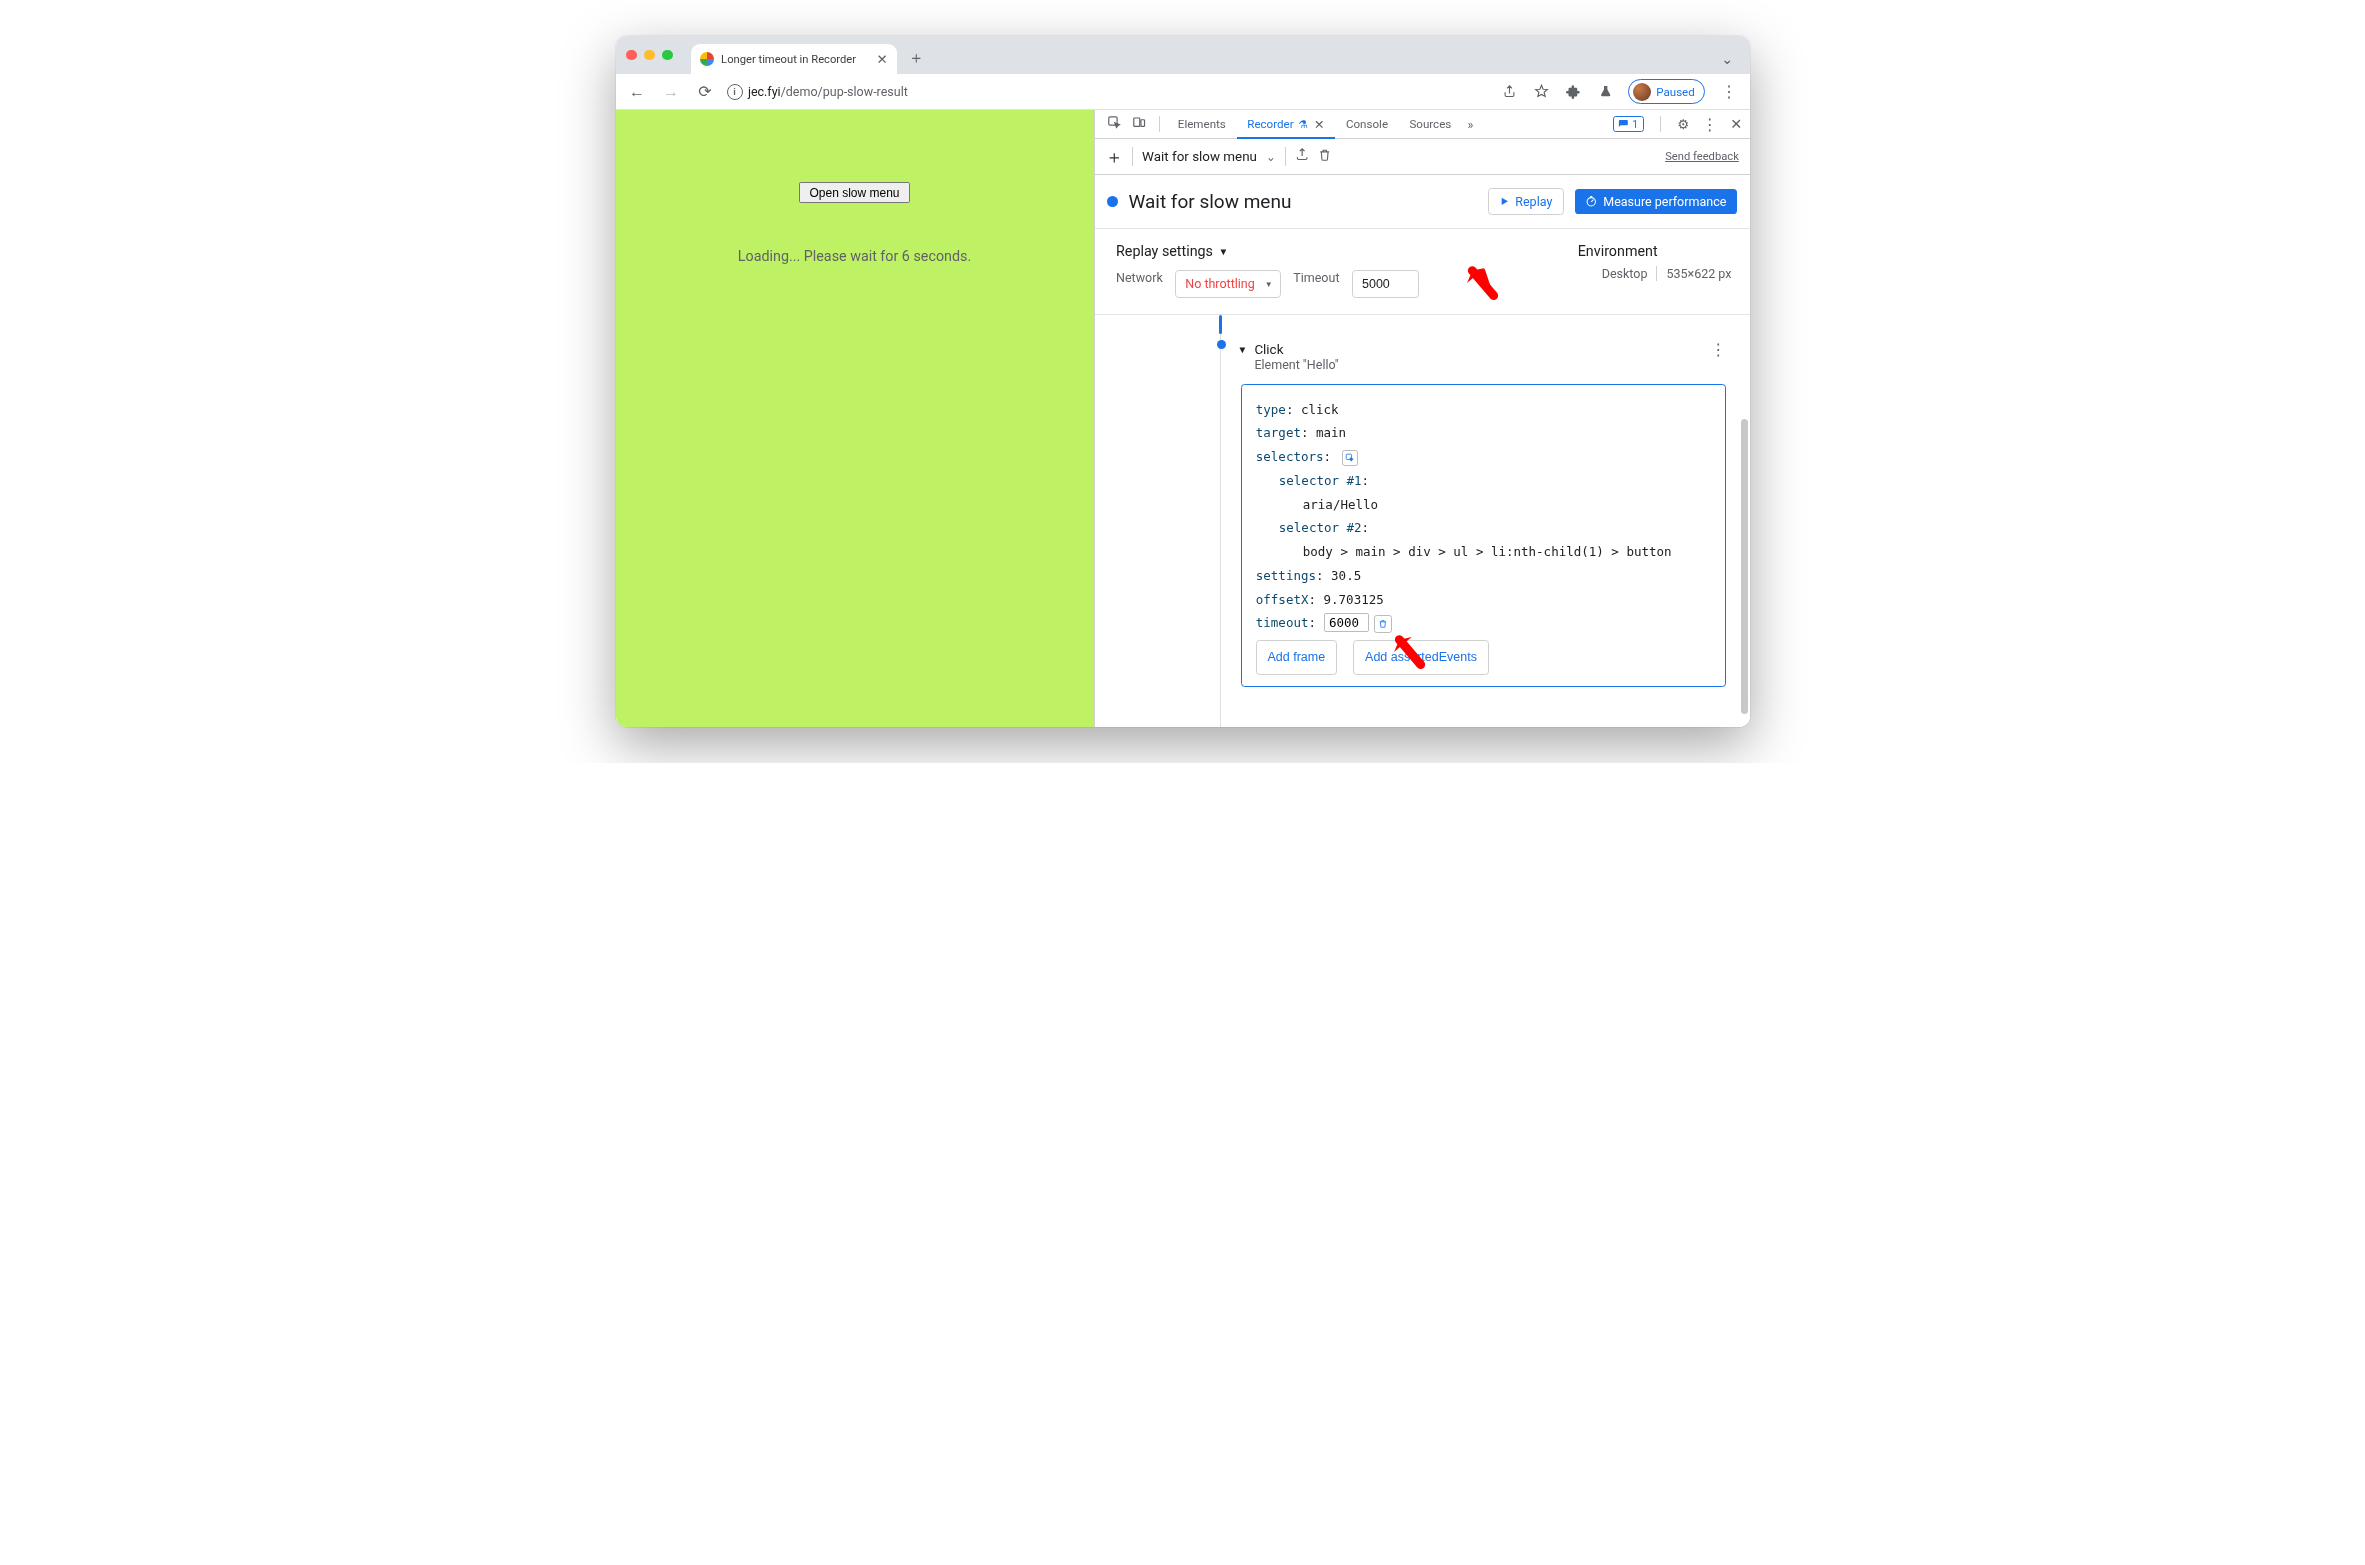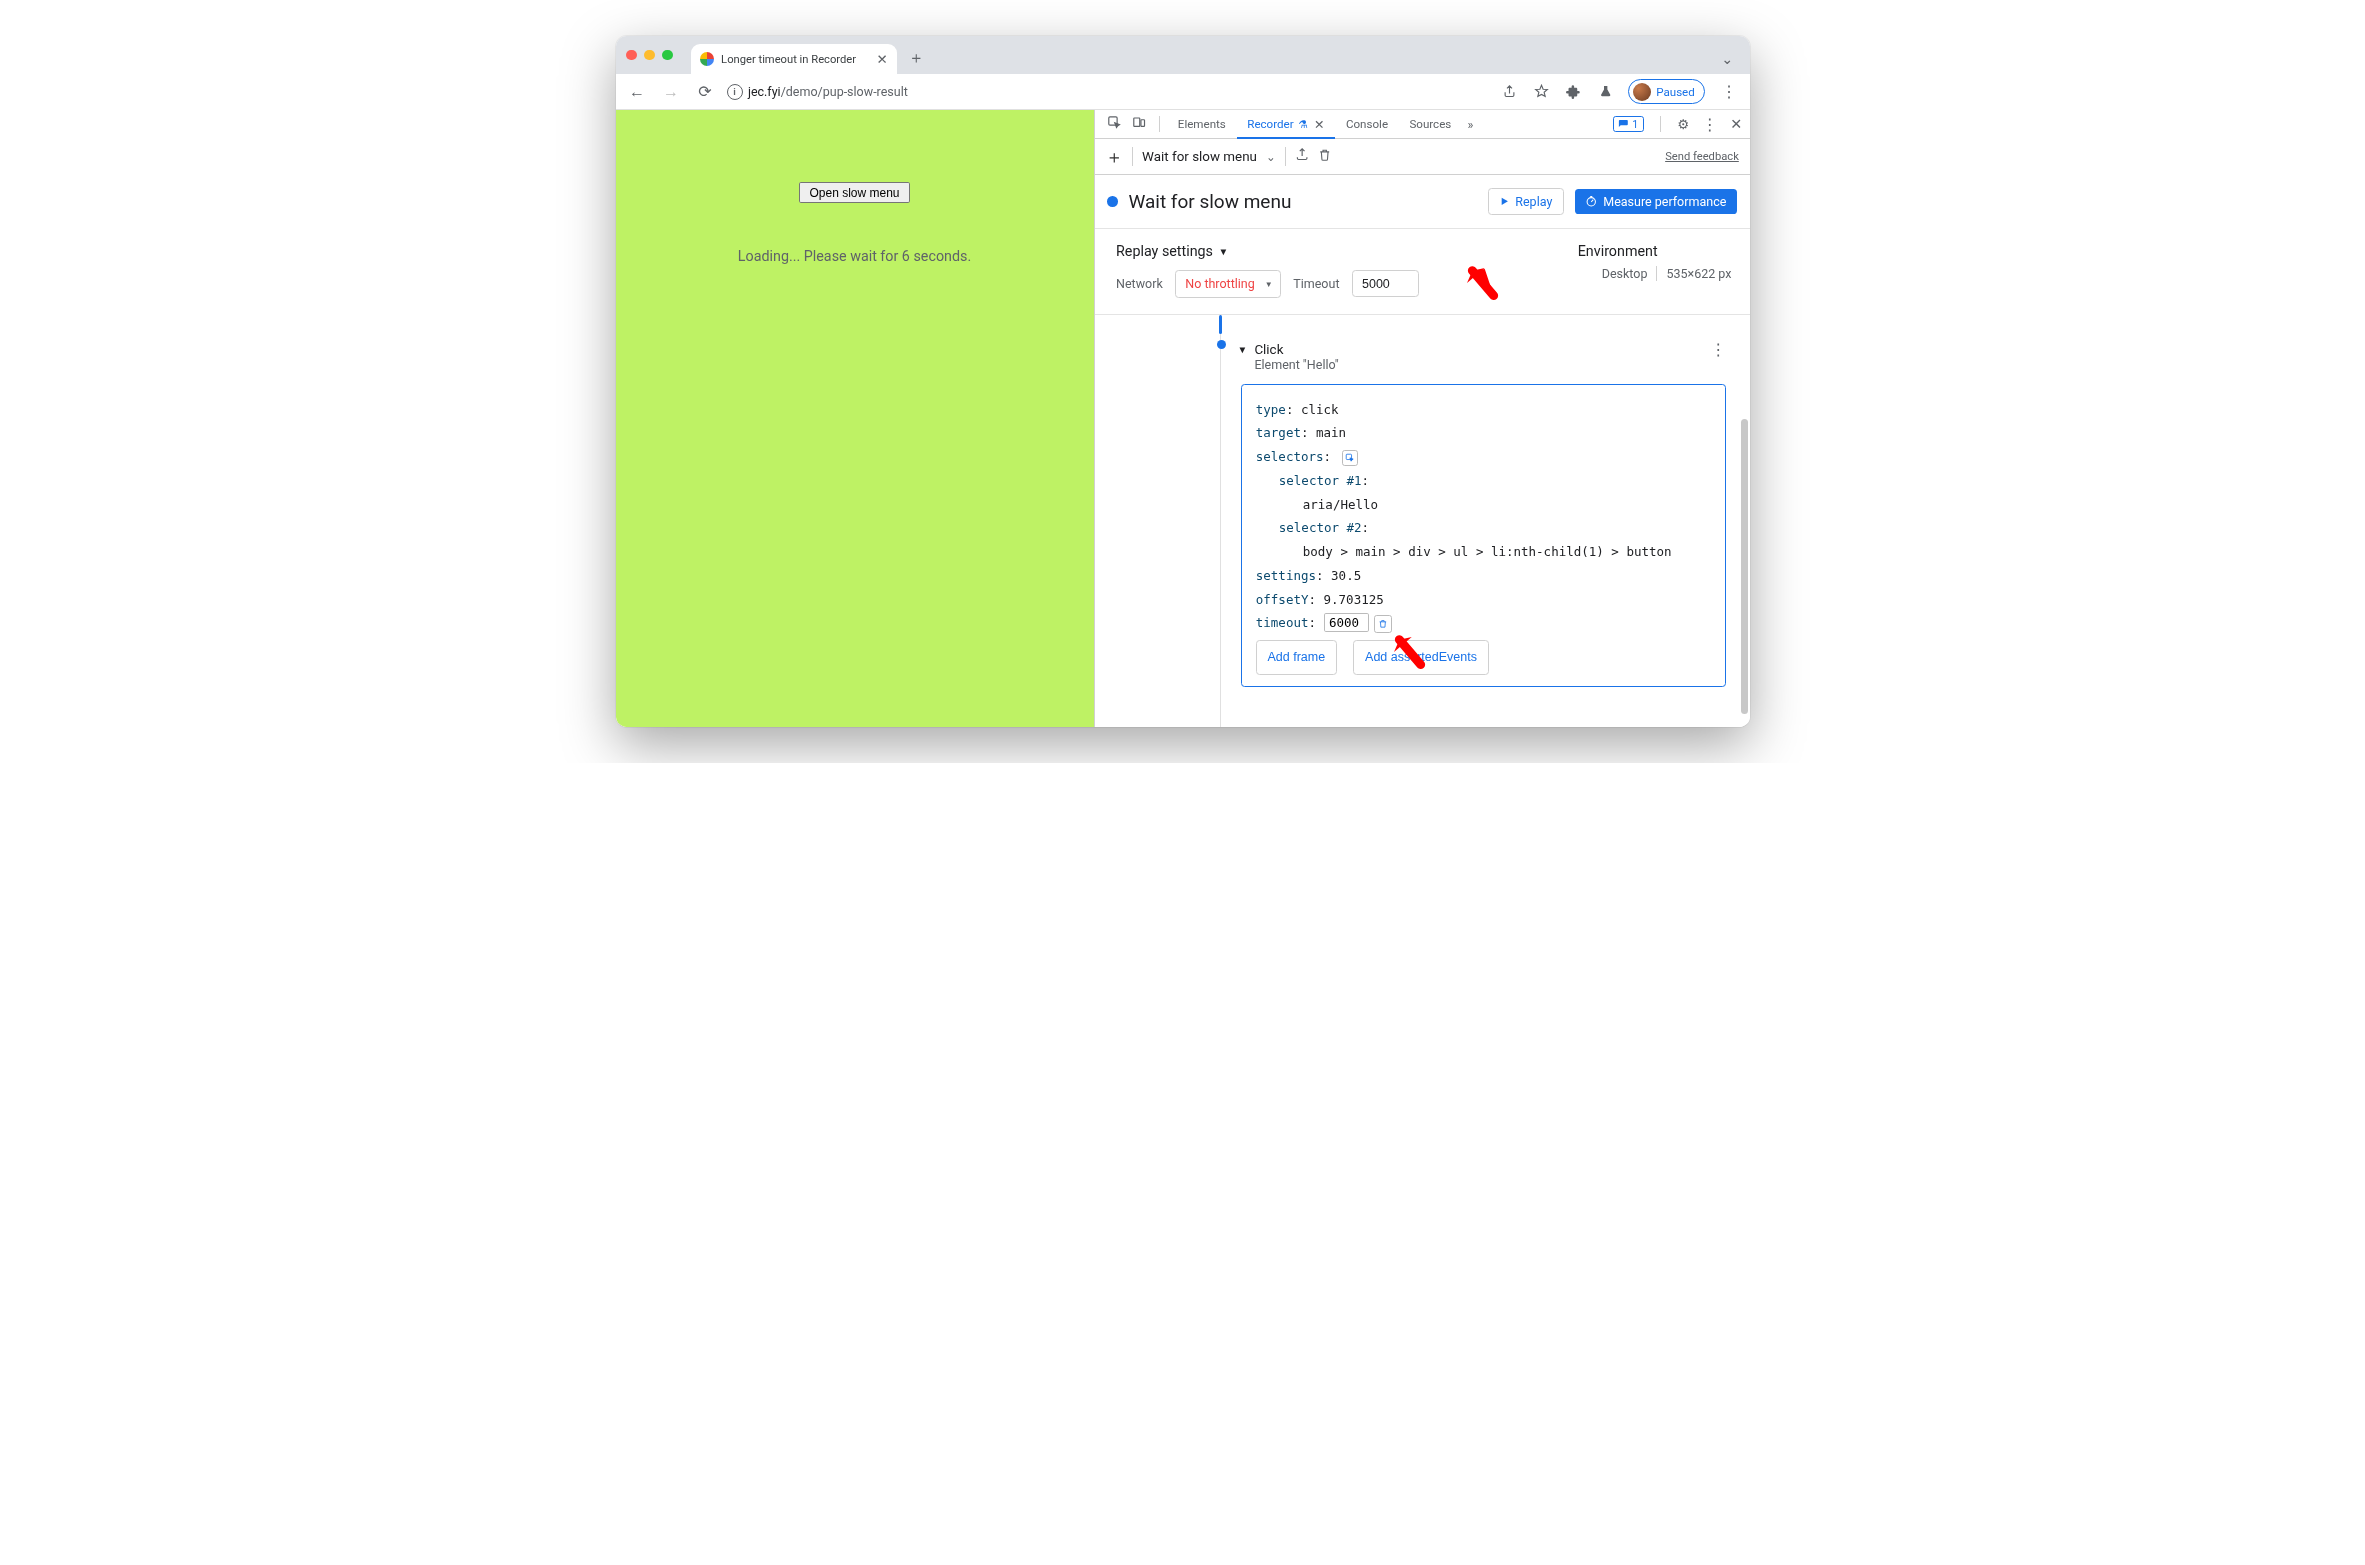--- a/index.html
+++ b/index.html
@@ -123,21 +123,21 @@
   .btn.outline{border:0.9px solid #d0d0d0;color:#1a73e8;background:#fff;}
   .btn.primary{background:#1a73e8;color:#fff;}
   .rec-header .spacer{flex:1;}
 
   .rec-settings{
     display:flex;align-items:flex-start;gap:45px;
     padding:14.3px 18px 16px 21.5px; border-bottom:0.9px solid #e4e4e4;
   }
   .settings-left{display:flex;flex-direction:column;gap:10.7px;}
   .settings-title{font-size:14.3px;color:#202124;display:flex;align-items:center;gap:5.4px;}
-  .settings-row{display:flex;align-items:center;gap:12.5px;color:#5f6368;font-size:12.5px;}
+  .settings-row{display:flex;gap:12.5px;color:#5f6368;font-size:12.5px;}
   .select{
     border:0.9px solid #d0d0d0;border-radius:3.6px;padding:5.4px 25px 5.4px 9px;
     position:relative;font-size:12.5px;color:#ef4444;background:#fff;cursor:pointer;
   }
   .select::after{content:"▼";position:absolute;right:7.2px;top:50%;transform:translateY(-50%);font-size:8px;color:#5f6368;}
   .num-input{
     border:0.9px solid #d0d0d0;border-radius:3.6px;padding:5.4px 9px;width:67px;
     font-size:12.5px;color:#202124;background:#fff;
   }
   .env{margin-left:auto;}
@@ -378,21 +378,21 @@
                 <svg width="9.8" height="9.8" viewBox="0 0 24 24" fill="none" stroke="#1a73e8" stroke-width="2">
                   <rect x="3" y="3" width="13" height="13" rx="2"></rect>
                   <path d="M12 12l8 3-3 2-2 3-3-8z" fill="#1a73e8"></path>
                 </svg>
               </span></div>
           <div class="indent1"><span class="k">selector #1</span>:</div>
           <div class="indent2"><span>aria/Hello</span></div>
           <div class="indent1"><span class="k">selector #2</span>:</div>
           <div class="indent2"><span>body &gt; main &gt; div &gt; ul &gt; li:nth-child(1) &gt; button</span></div>
           <div><span class="k">settings</span>: <span>30.5</span></div>
-          <div><span class="k">offsetY</span>: <span>9.703125</span></div>
+          <div><span class="k">offsetX</span>: <span>9.703125</span></div>
           <div><span class="k">timeout</span>: <input class="mini-input" value="6000" style=""><span class="trash">
                 <svg width="9.8" height="9.8" viewBox="0 0 24 24" fill="none" stroke="#1a73e8" stroke-width="2">
                   <path d="M4 7h16M9 7V4h6v3M6 7l1 13h10l1-13"></path>
                 </svg>
               </span></div>
           <div class="addrow">
             <span class="add-btn">Add frame</span>
             <span class="add-btn">Add assertedEvents</span>
           </div>
         </div>

